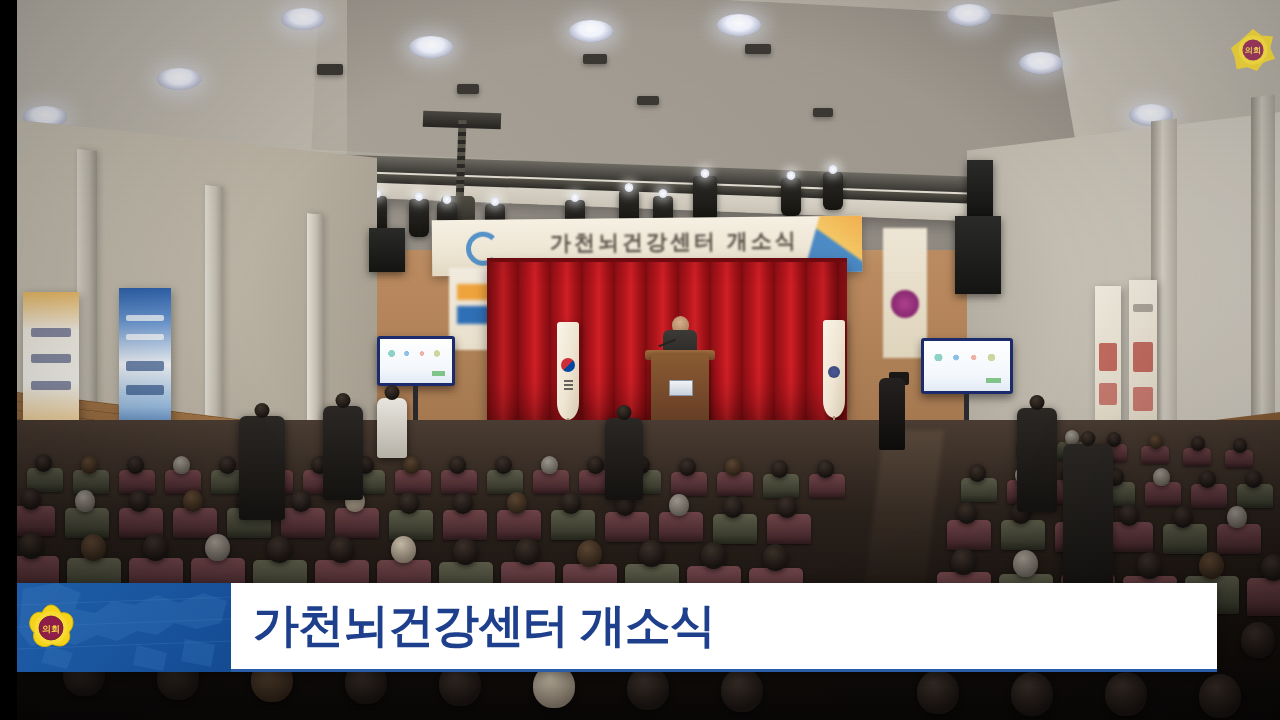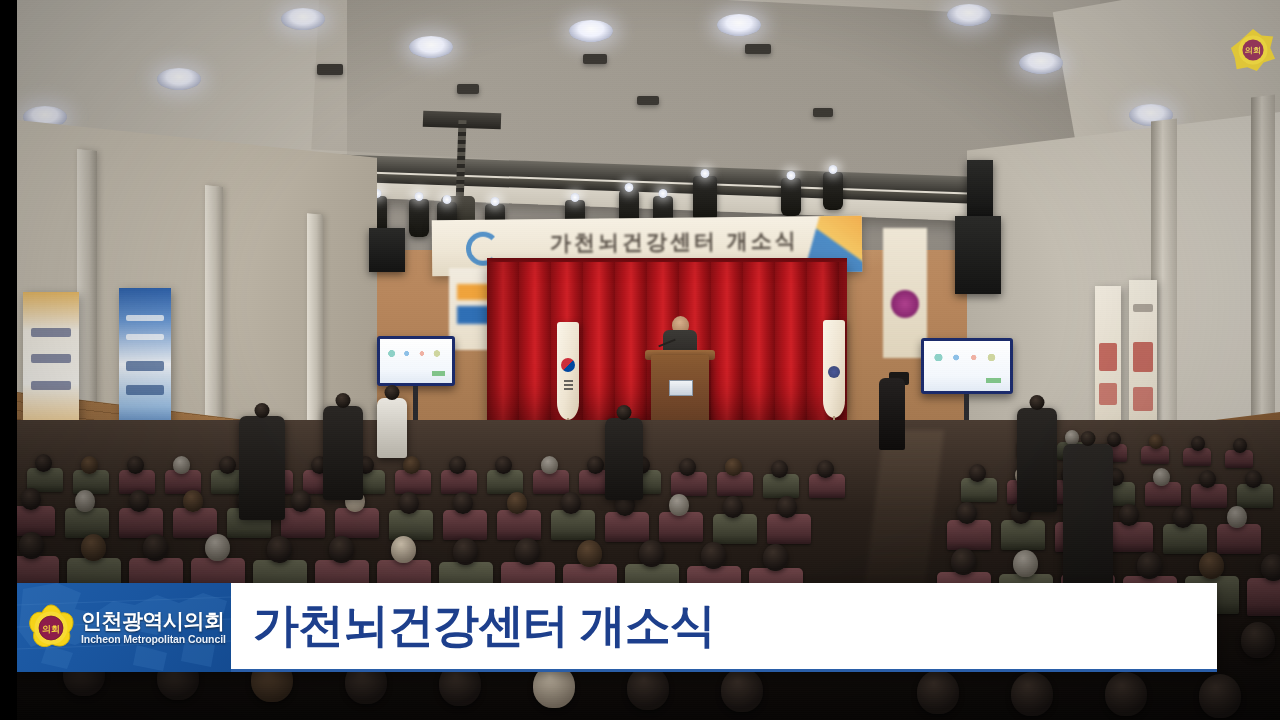--- a/index.html
+++ b/index.html
@@ -804,24 +804,20 @@
             <path d="M50 4 C60 4 66 12 70 20 C80 18 90 22 93 32 C96 42 92 52 86 58
                      C90 68 86 78 78 83 C70 88 60 86 52 82 C44 88 34 89 26 84
                      C17 79 13 69 16 59 C9 53 5 42 9 32 C13 21 23 17 32 19 C36 11 42 4 50 4 Z" fill="#f5d319" stroke="#d8b406" stroke-width="2"></path>
             <circle cx="50" cy="50" r="33" fill="#f7e04a" opacity=".55"></circle>
             <circle cx="50" cy="50" r="24" fill="#8e1d4a" stroke="#6d1338" stroke-width="1.5"></circle>
             <text x="50" y="57" text-anchor="middle" font-size="18" font-weight="700" fill="#f3d53f" font-family="'DejaVu Sans', sans-serif">의회</text>
           </g>
         </svg>
       </div>
 
-      <div class="lt-names">
-        <div class="lt-name-ko">인천광역시의회</div>
-        <div class="lt-name-en">Incheon Metropolitan Council</div>
-      </div>
     </div>
 
     <div class="lt-title-block">
       <div class="lt-title">가천뇌건강센터 개소식</div>
     </div>
   </div>
 
 </div>
 
 </body></html>

